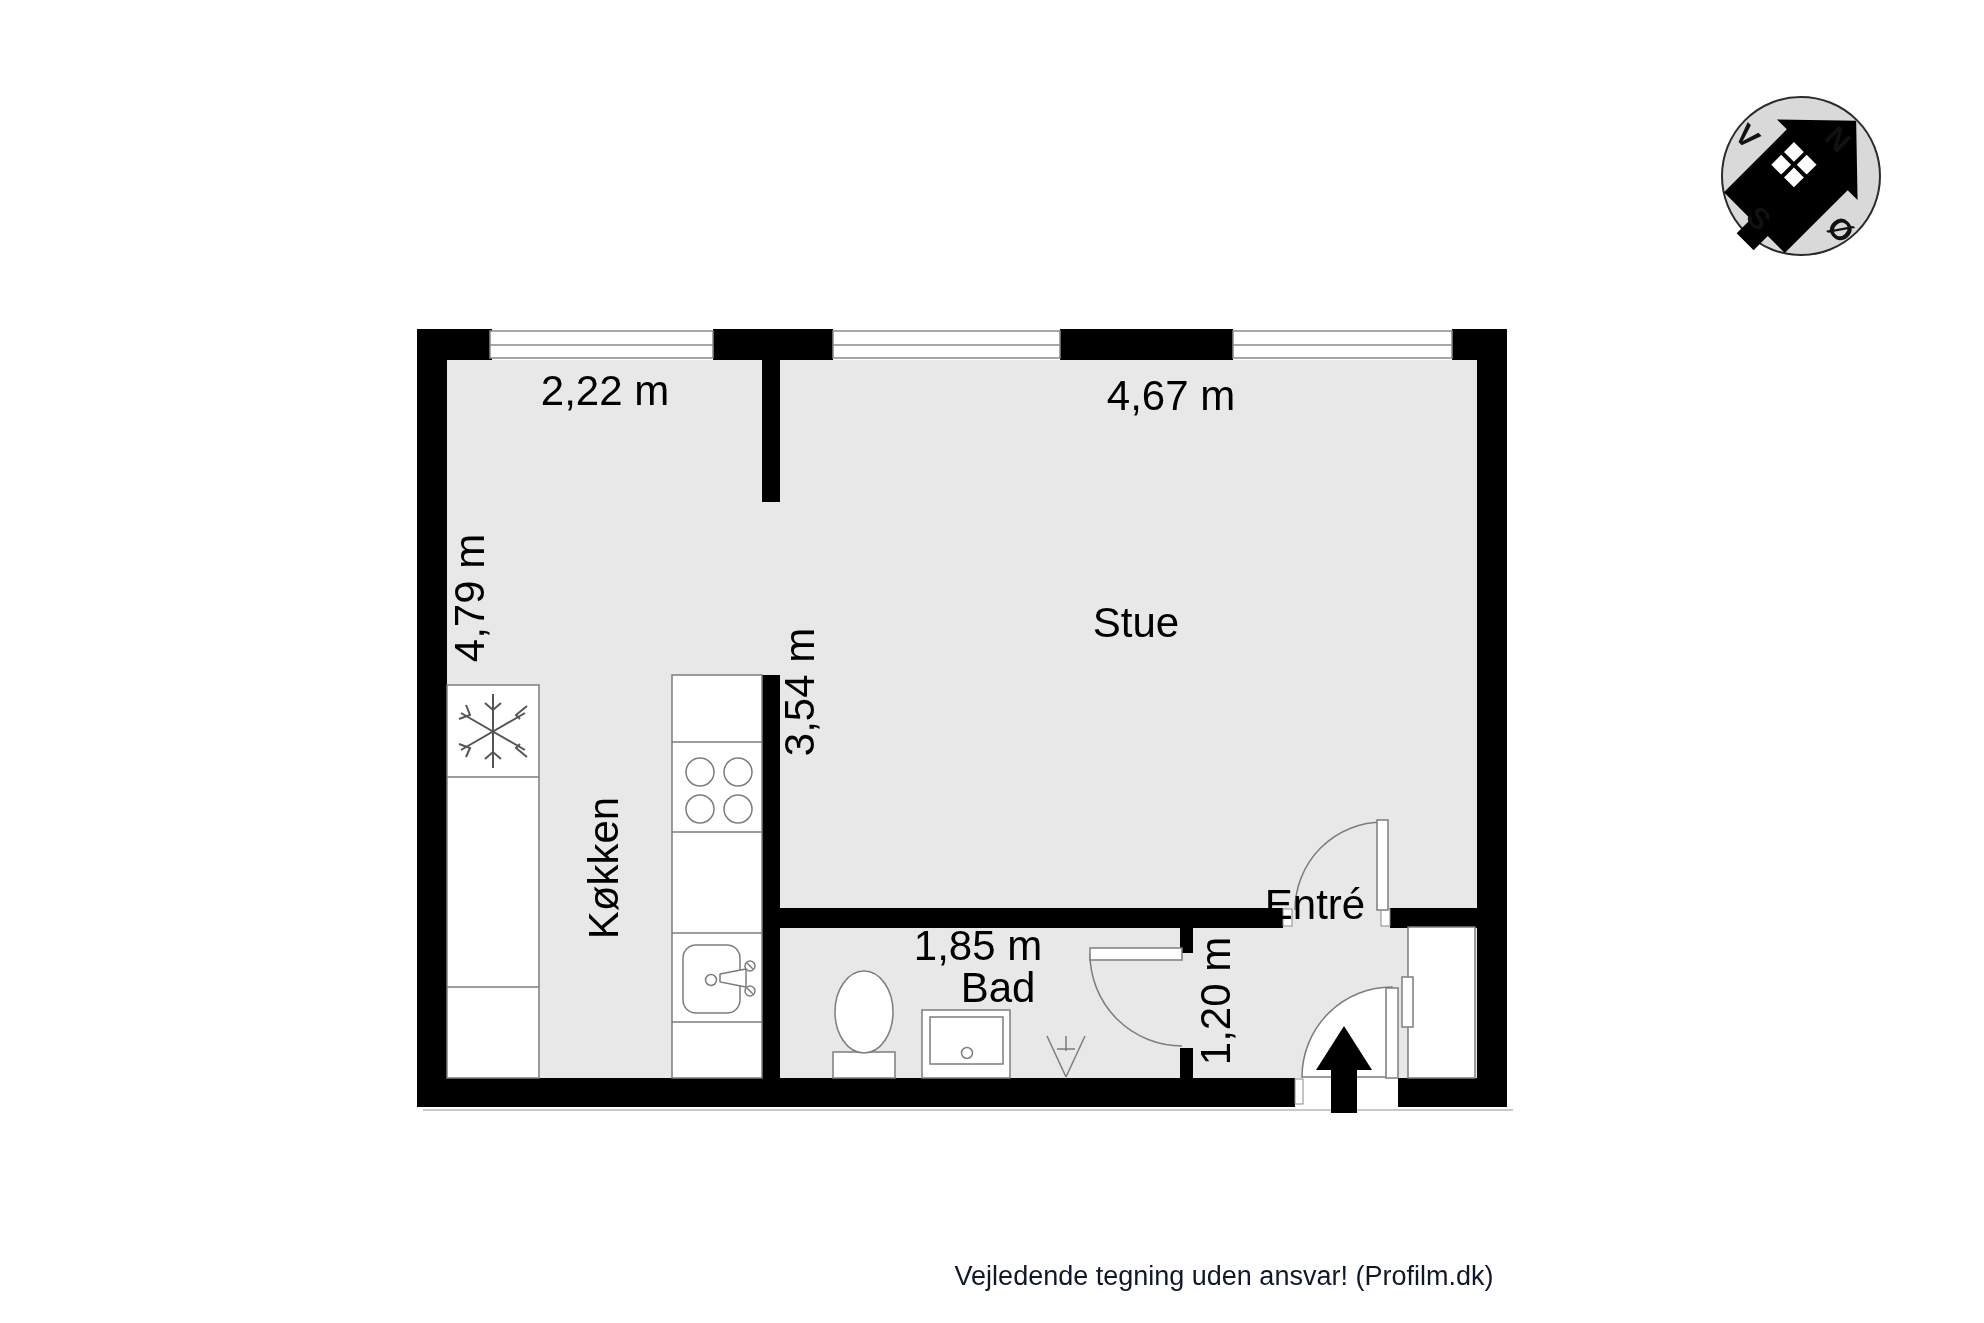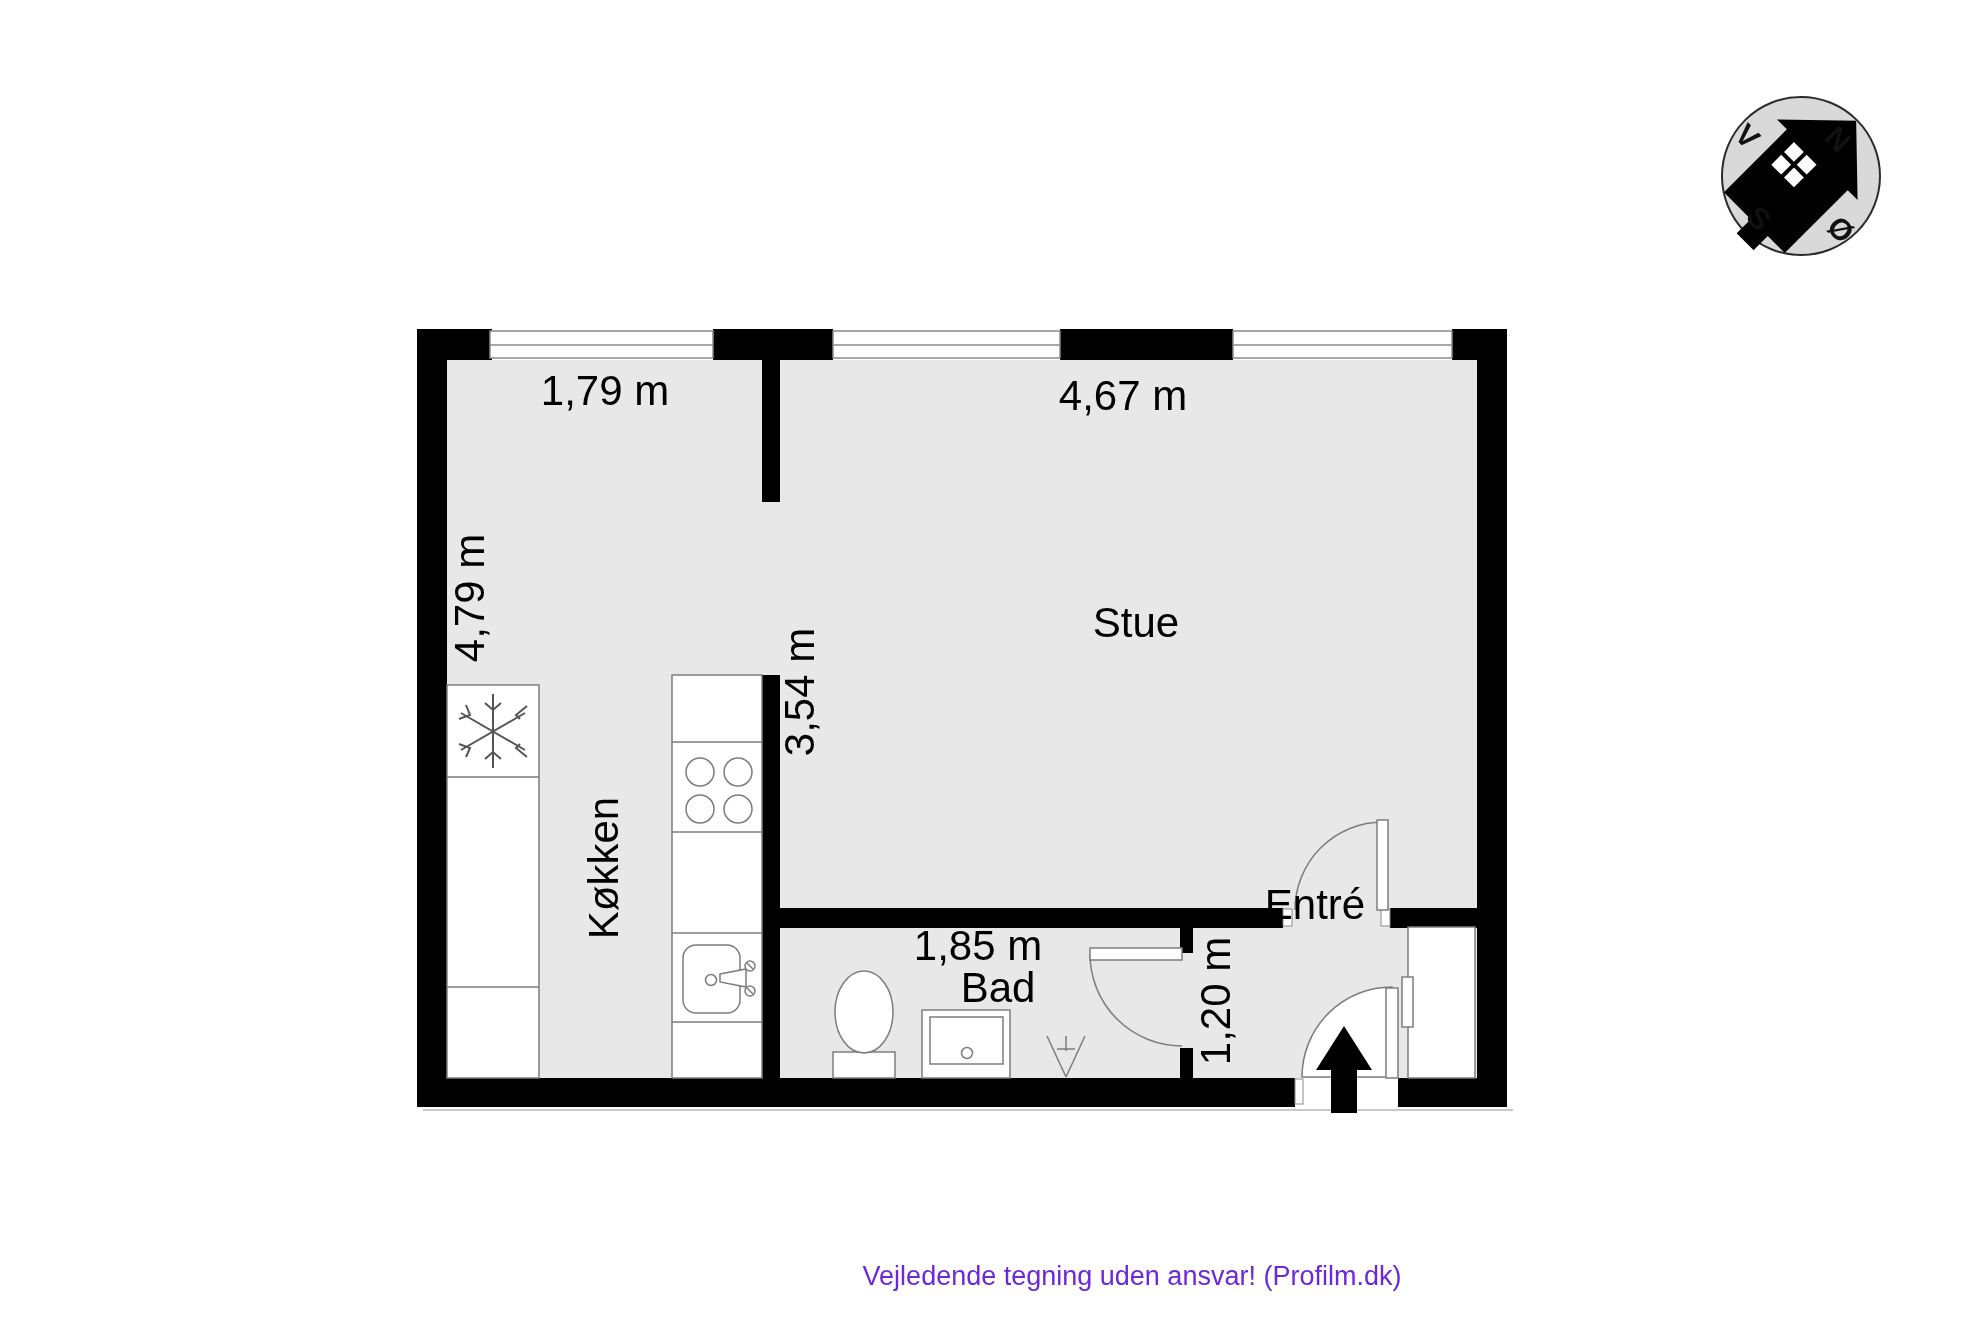--- a/index.html
+++ b/index.html
@@ -15,24 +15,24 @@
     position:absolute;
     transform:translate(-50%,-50%);
     font-size:42px;
     line-height:1.05;
     color:#000;
     white-space:nowrap;
   }
   .lbl.vert{transform:translate(-50%,-50%) rotate(-90deg);}
   .footer-text{
     position:absolute;
-    left:1132px;top:1276px;
+    left:1224px;top:1276px;
     transform:translate(-50%,-50%);
     font-size:27px;
-    color:#6d28d9;
+    color:#0f172a;
     white-space:nowrap;
   }
   .compass-letter{
     font-family:"Liberation Sans", sans-serif;
     font-size:30px;
     font-weight:bold;
     fill:#111;
   }
 </style>
 </head>
@@ -174,22 +174,22 @@
           <rect x="1790" y="175" width="14" height="14"></rect>
         </g>
         <text x="1801" y="134" text-anchor="middle" class="compass-letter">N</text>
         <text x="1735" y="196" text-anchor="middle" class="compass-letter">V</text>
         <text x="1801" y="246" text-anchor="middle" class="compass-letter">S</text>
         <text x="1867" y="196" text-anchor="middle" class="compass-letter">Ø</text>
       </g>
     </g>
   </svg>
 
-  <div class="lbl" style="left:605px;top:391px">1,79 m</div>
-  <div class="lbl" style="left:1123px;top:396px">4,67 m</div>
+  <div class="lbl" style="left:605px;top:391px">2,22 m</div>
+  <div class="lbl" style="left:1171px;top:396px">4,67 m</div>
   <div class="lbl vert" style="left:470px;top:598px">4,79 m</div>
   <div class="lbl vert" style="left:800px;top:692px">3,54 m</div>
   <div class="lbl" style="left:1136px;top:623px">Stue</div>
   <div class="lbl vert" style="left:604px;top:868px">Køkken</div>
   <div class="lbl" style="left:978px;top:946px">1,85 m</div>
   <div class="lbl" style="left:998px;top:988px">Bad</div>
   <div class="lbl" style="left:1315px;top:905px">Entré</div>
   <div class="lbl vert" style="left:1216px;top:1001px">1,20 m</div>
 
   <div class="footer-text">Vejledende tegning uden ansvar! (Profilm.dk)</div>

